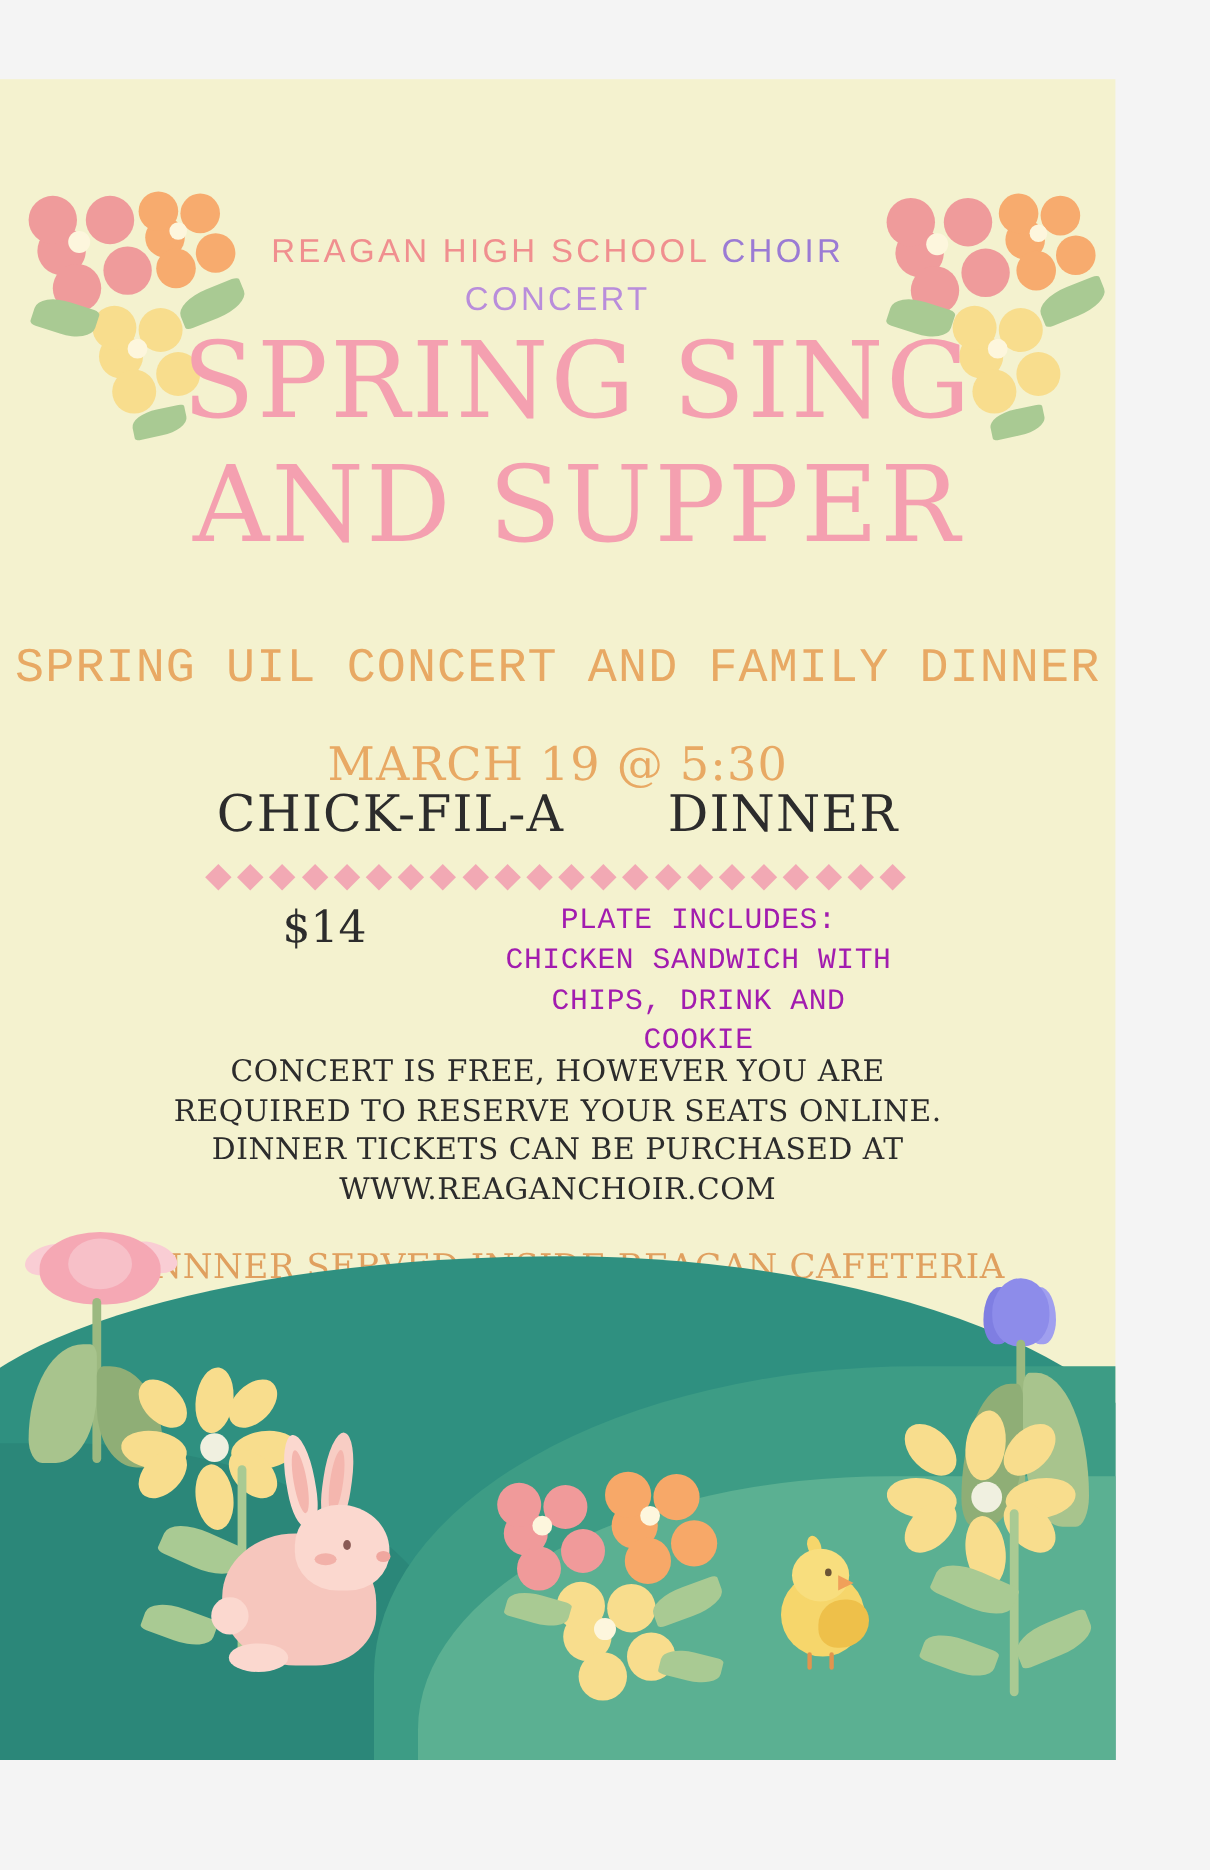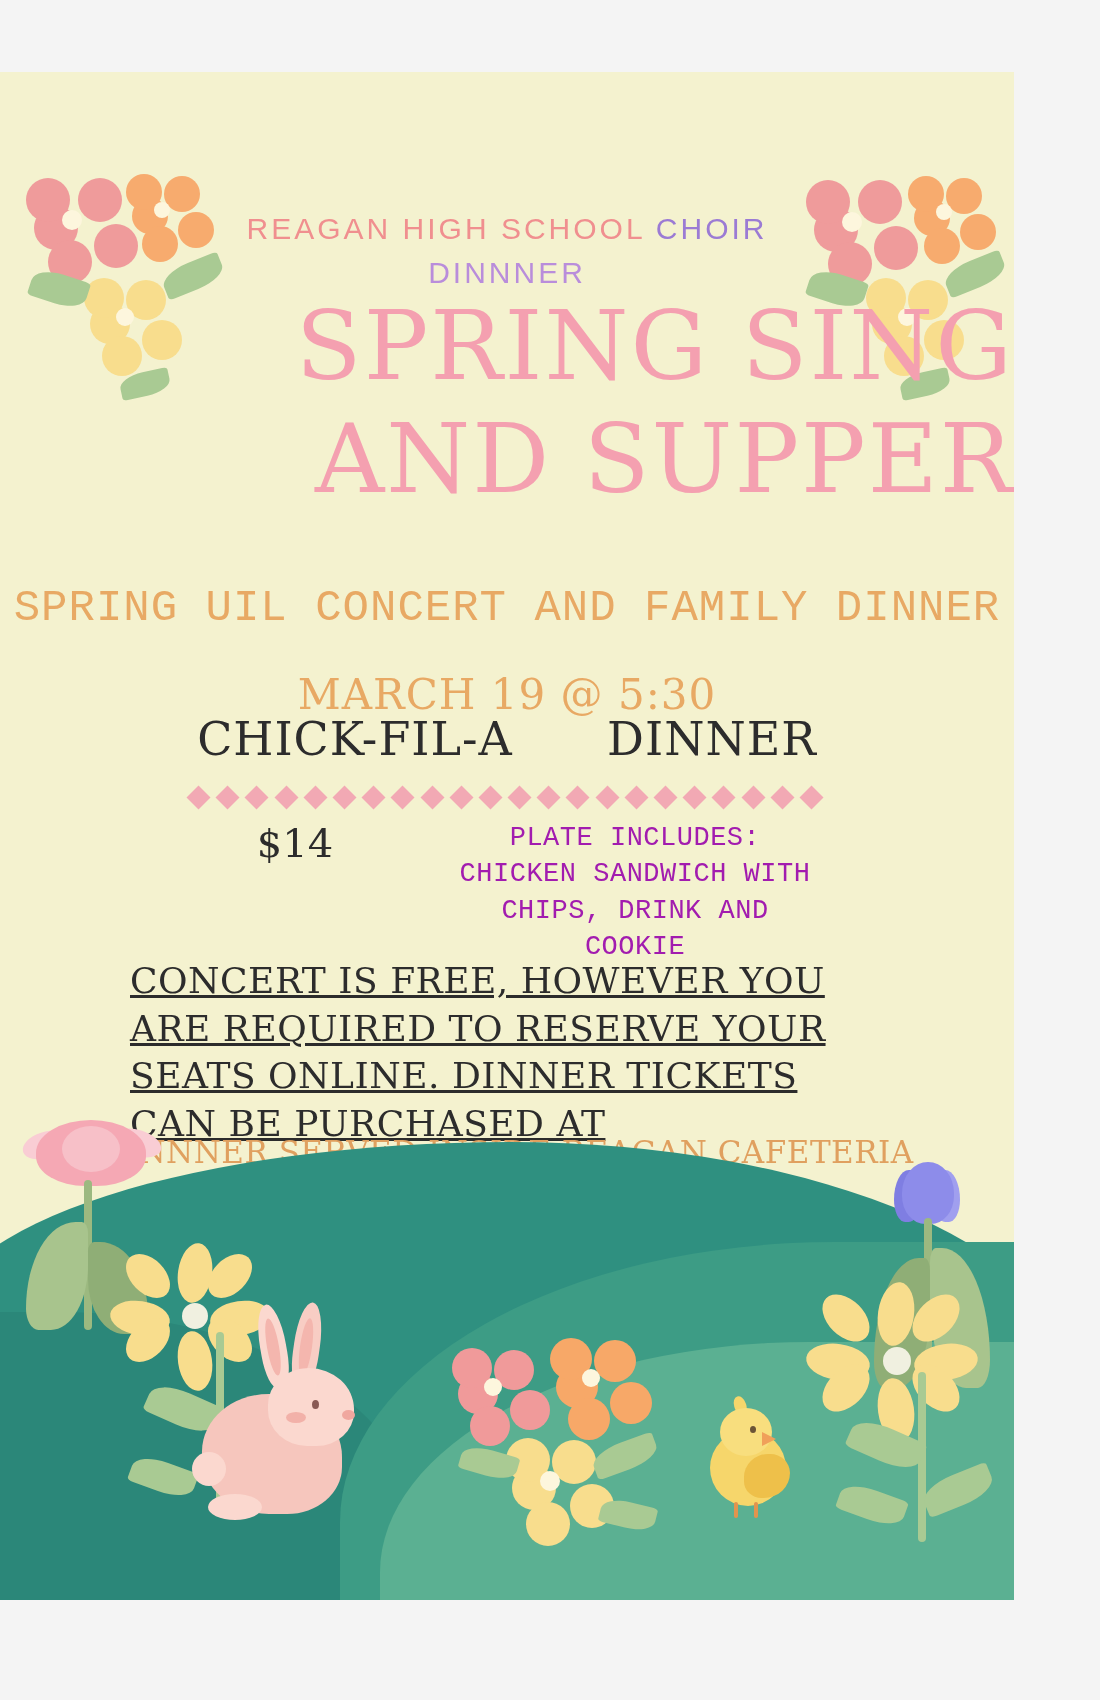--- a/index.html
+++ b/index.html
@@ -104,21 +104,21 @@
     font-weight: 400;
   }
   .presents .p1 { color: #f08f8f; }
   .presents .p2 { color: #9b7bd4; }
   .presents .p3 { color: #b98ddb; }
 
   .title {
     position: absolute;
     left: 0; right: 0;
     top: 218px;
-    text-align: right;
+    text-align: center;
     color: #f4a0b0;
     font-family: "DejaVu Serif", serif;
     font-size: 96px;
     line-height: 1.18;
     letter-spacing: 2px;
     font-weight: 400;
     text-transform: uppercase;
     padding-left: 36px;
   }
   .subtitle {
@@ -202,28 +202,27 @@
     line-height: 1.35;
     text-transform: uppercase;
     letter-spacing: 0.5px;
   }
 
   .notice {
     position: absolute;
     left: 130px;
     top: 885px;
     width: 754px;
-    text-align: left;
+    text-align: center;
     color: #2c2c2c;
     font-family: "DejaVu Serif", serif;
-    font-size: 36px;
+    font-size: 27px;
     line-height: 1.32;
     text-transform: uppercase;
     letter-spacing: 0.5px;
-    text-decoration: underline;
   }
   .notice .url { display: block; }
 
   .served {
     position: absolute;
     left: 0; right: 0;
     top: 1062px;
     text-align: center;
     color: #e0a05f;
     font-family: "DejaVu Serif", serif;
@@ -430,21 +429,21 @@
       </div>
       <div class="leaf" style="left:808px; top:202px; width:58px; height:30px; transform:rotate(18deg);"></div>
       <div class="leaf" style="left:944px; top:188px; width:62px; height:28px; transform:rotate(-22deg);"></div>
       <div class="leaf" style="left:900px; top:300px; width:50px; height:24px; transform:rotate(-12deg);"></div>
     </div>
 
     <div class="presents">
       <div>
         <span class="p1">REAGAN HIGH SCHOOL </span><span class="p2">CHOIR</span>
       </div>
-      <div class="p3">DINNNER</div>
+      <div class="p3">CONCERT</div>
     </div>
 
     <div class="title">
       <div>SPRING SING</div>
       <div>AND SUPPER</div>
     </div>
 
     <div class="subtitle">SPRING UIL CONCERT AND FAMILY DINNER</div>
     <div class="datetime">MARCH 19 @ 5:30</div>
 
@@ -476,20 +475,21 @@
         <i></i>
         <i></i>
         <i></i>
     </div>
 
     <div class="price">$14</div>
     <div class="plate">PLATE INCLUDES: CHICKEN SANDWICH WITH CHIPS, DRINK AND COOKIE</div>
 
     <div class="notice">
       <span>CONCERT IS FREE, HOWEVER YOU ARE REQUIRED TO RESERVE YOUR SEATS ONLINE. DINNER TICKETS CAN BE PURCHASED AT</span>
+      <span class="url">WWW.REAGANCHOIR.COM</span>
     </div>
 
     <div class="served">DINNNER SERVED INSIDE REAGAN CAFETERIA</div>
 
     <div class="hill-back"></div>
     <div class="hill-left-dark"></div>
     <div class="hill-mid"></div>
     <div class="hill-front"></div>
 
     <div class="tulip-pink">

